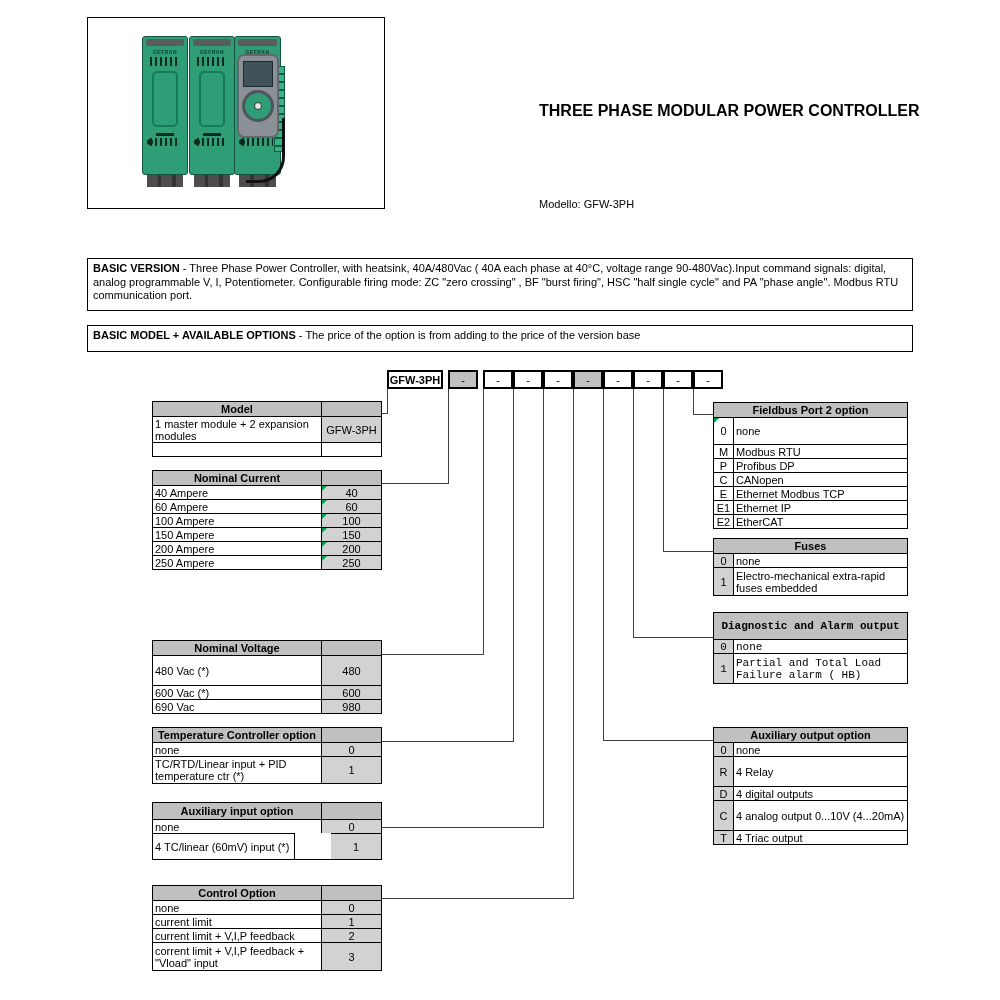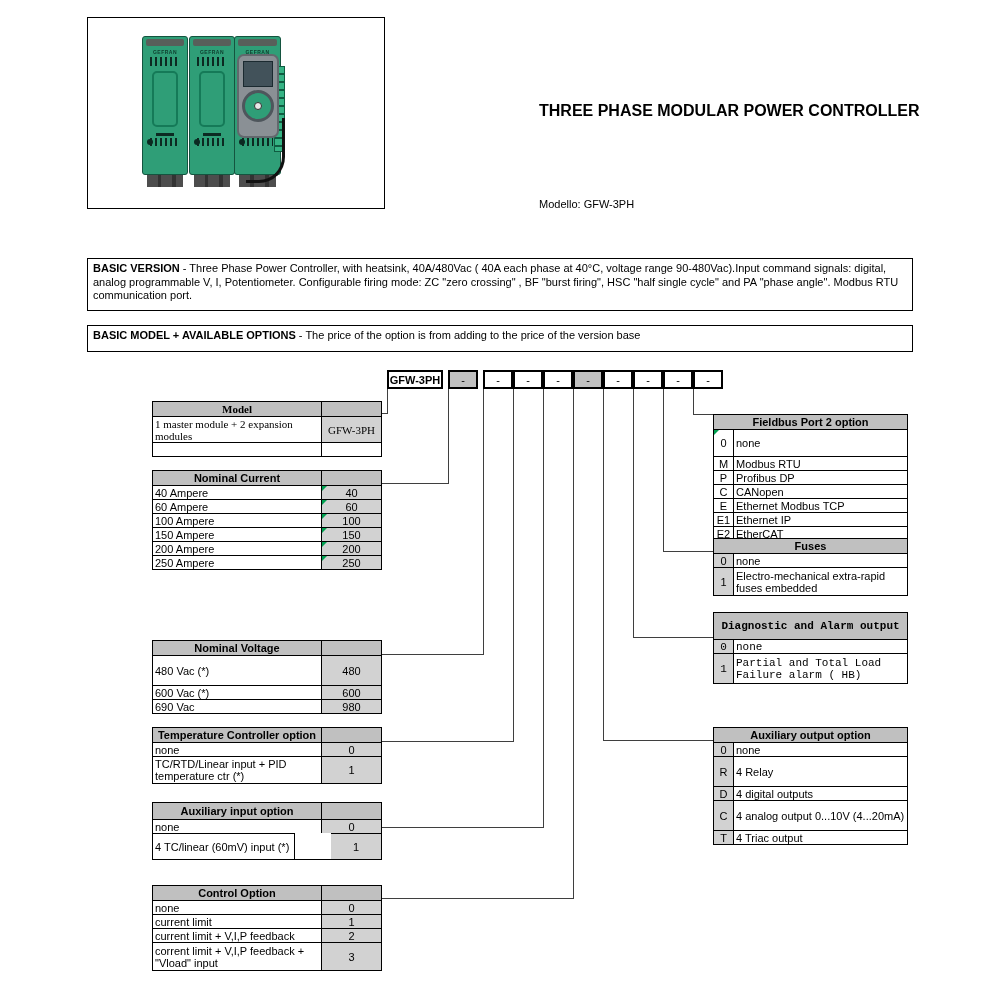--- a/index.html
+++ b/index.html
@@ -130,21 +130,21 @@
   <div class="ch" style="left:382px;top:898px;width:192px;"></div>
   <div class="cv" style="left:603px;top:389px;height:352px;"></div>
   <div class="ch" style="left:603px;top:740px;width:110px;"></div>
   <div class="cv" style="left:633px;top:389px;height:249px;"></div>
   <div class="ch" style="left:633px;top:637px;width:80px;"></div>
   <div class="cv" style="left:663px;top:389px;height:163px;"></div>
   <div class="ch" style="left:663px;top:551px;width:50px;"></div>
   <div class="cv" style="left:693px;top:389px;height:26px;"></div>
   <div class="ch" style="left:693px;top:414px;width:20px;"></div>
 
-  <div class="tbl lt" style="left:152px;top:401px;font-family:Liberation Serif, serif;">
+  <div class="tbl lt" style="left:152px;top:401px;">
     <div class="tr th" style="height:14px;">
         <div class="td c1">Model</div>
         <div class="td c2"></div>
       </div>
     <div class="tr" style="height:26px;">
         <div class="td c1">1 master module + 2 expansion modules</div>
         <div class="td c2 gv">GFW-3PH</div>
       </div>
     <div class="tr" style="height:14px;">
         <div class="td c1"></div>
@@ -266,21 +266,21 @@
     <div class="tr" style="height:14px;">
         <div class="td c1">current limit +  V,I,P feedback</div>
         <div class="td c2 gv">2</div>
       </div>
     <div class="tr" style="height:28px;">
         <div class="td c1">corrent limit + V,I,P feedback + "Vload" input</div>
         <div class="td c2 gv">3</div>
       </div>
   </div>
 
-  <div class="tbl rt" style="left:713px;top:414px;">
+  <div class="tbl rt" style="left:713px;top:402px;">
     <div class="tr th" style="height:14px;">
         <div class="td full">Fieldbus Port 2 option</div>
       </div>
     <div class="tr" style="height:27px;">
         <div class="td c1">
           <i class="tri"></i>
           <span>0</span>
         </div>
         <div class="td c2">none</div>
       </div>

